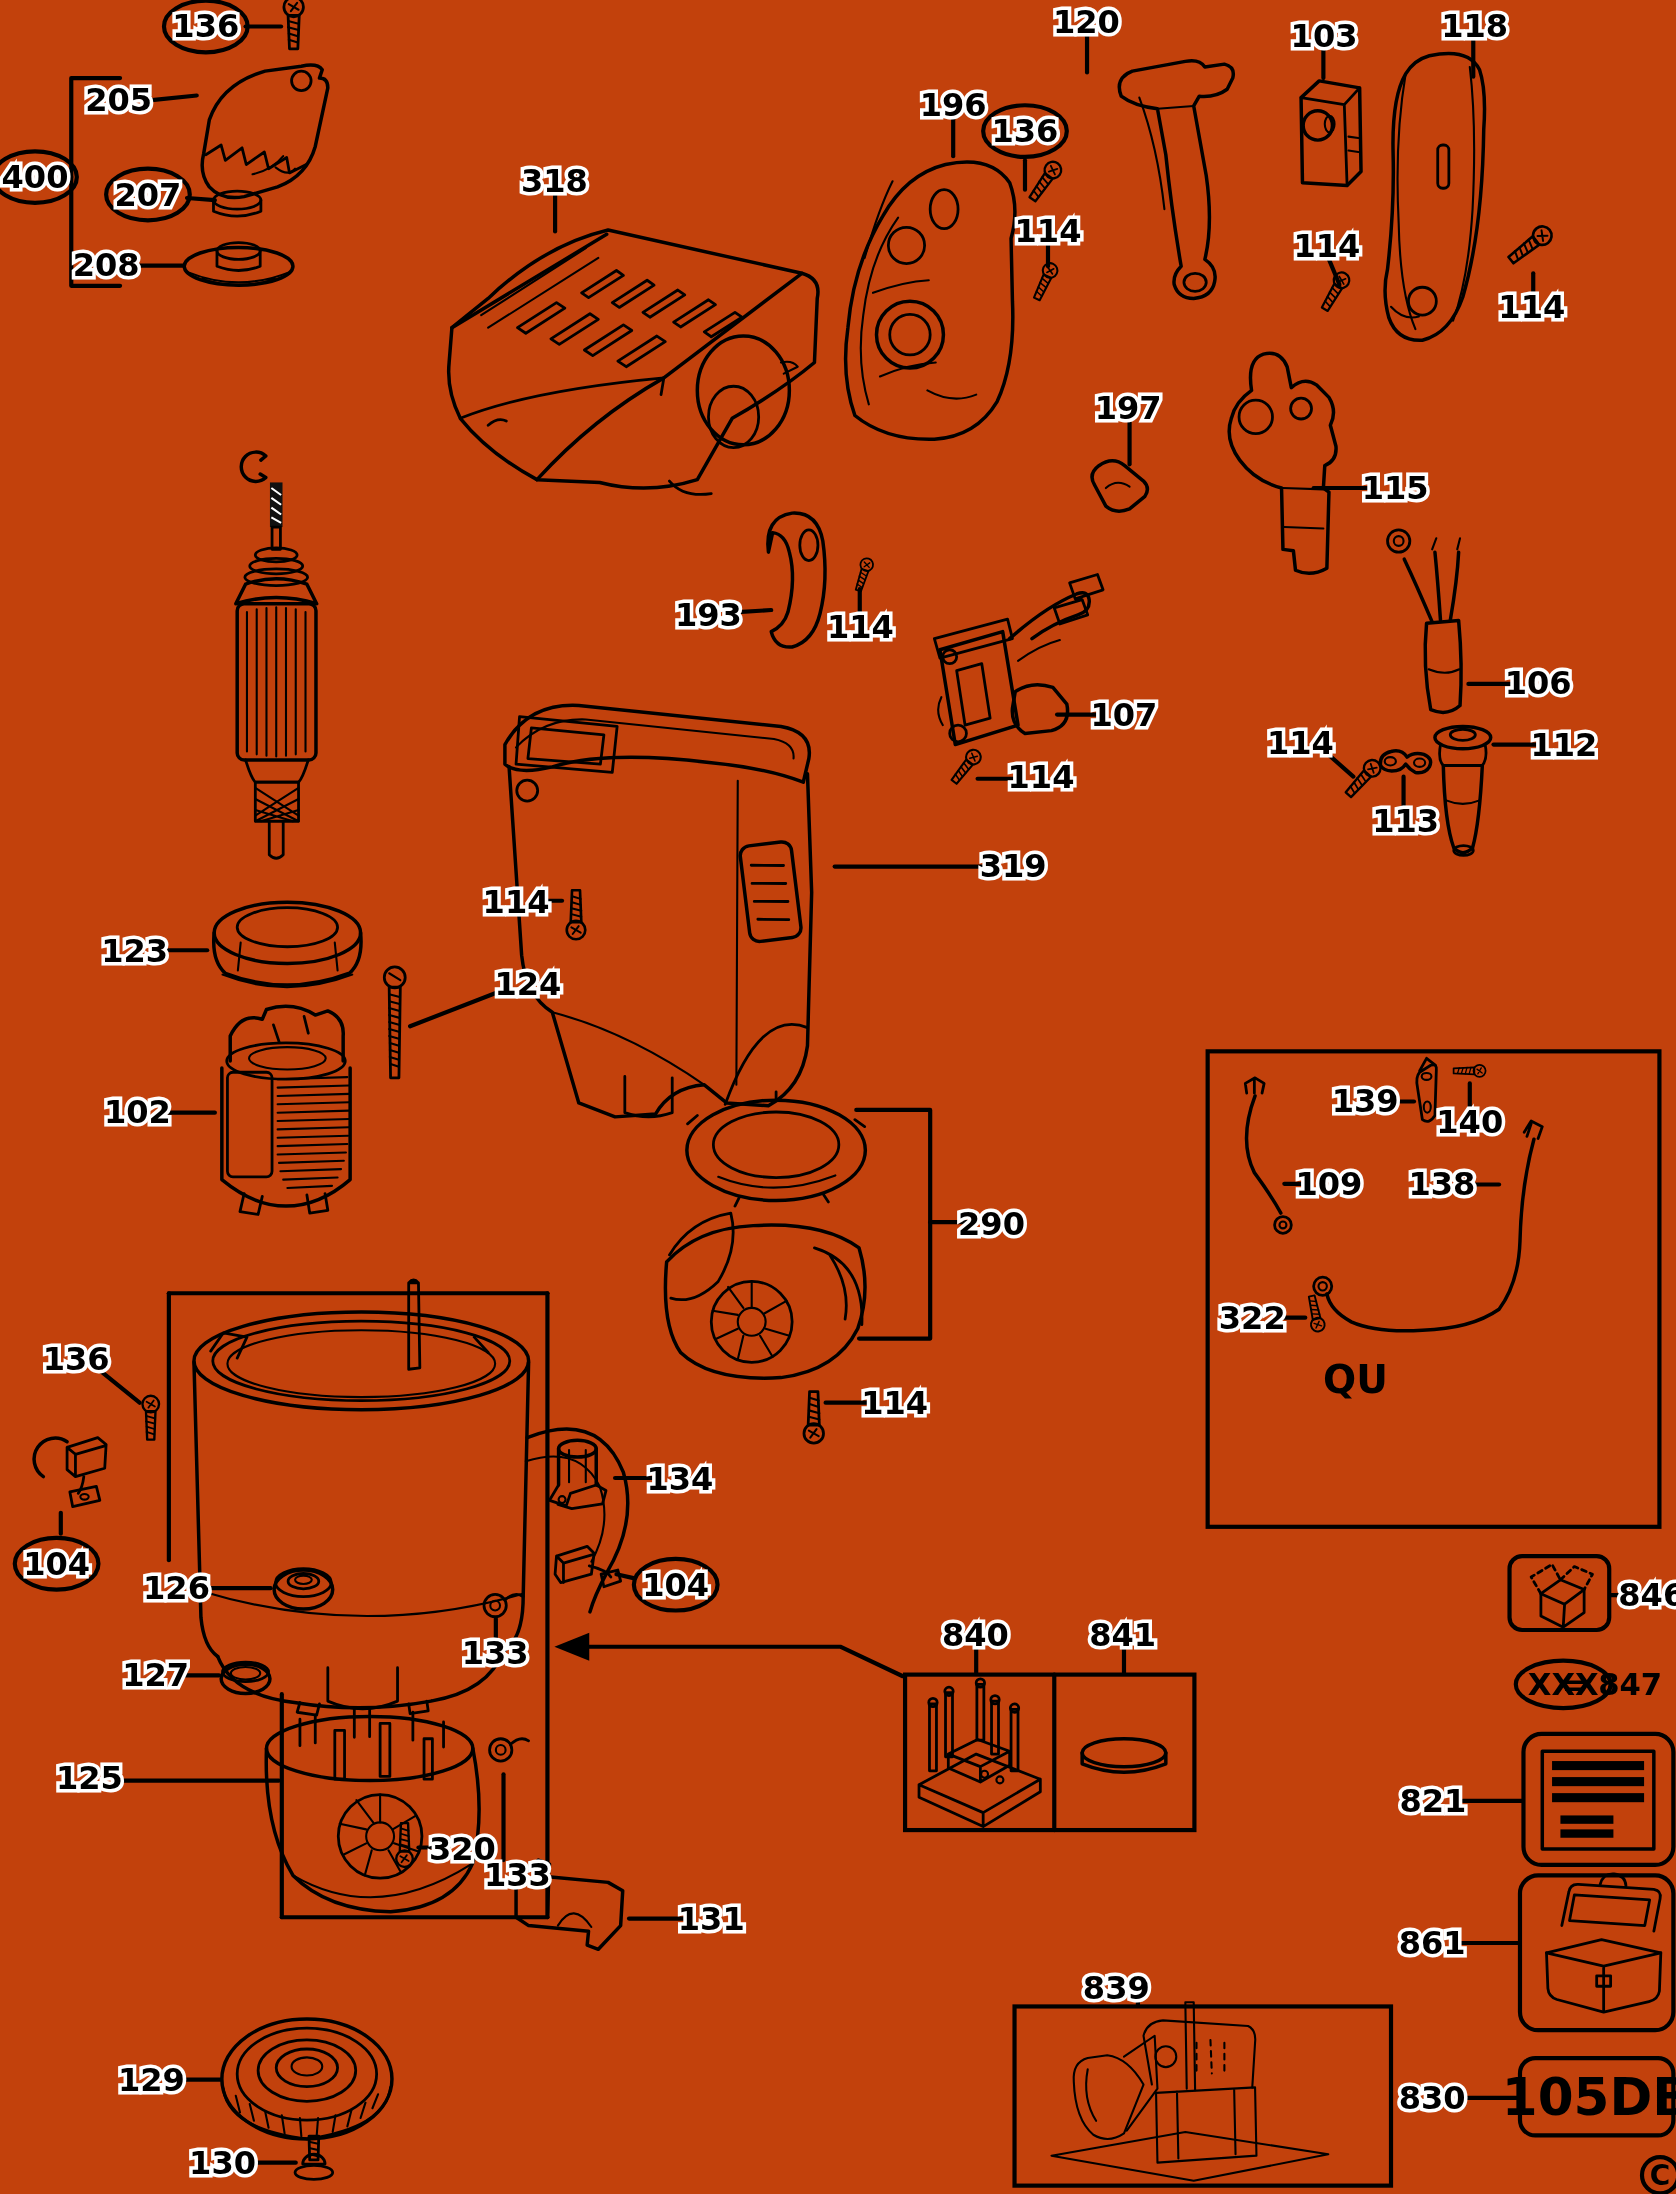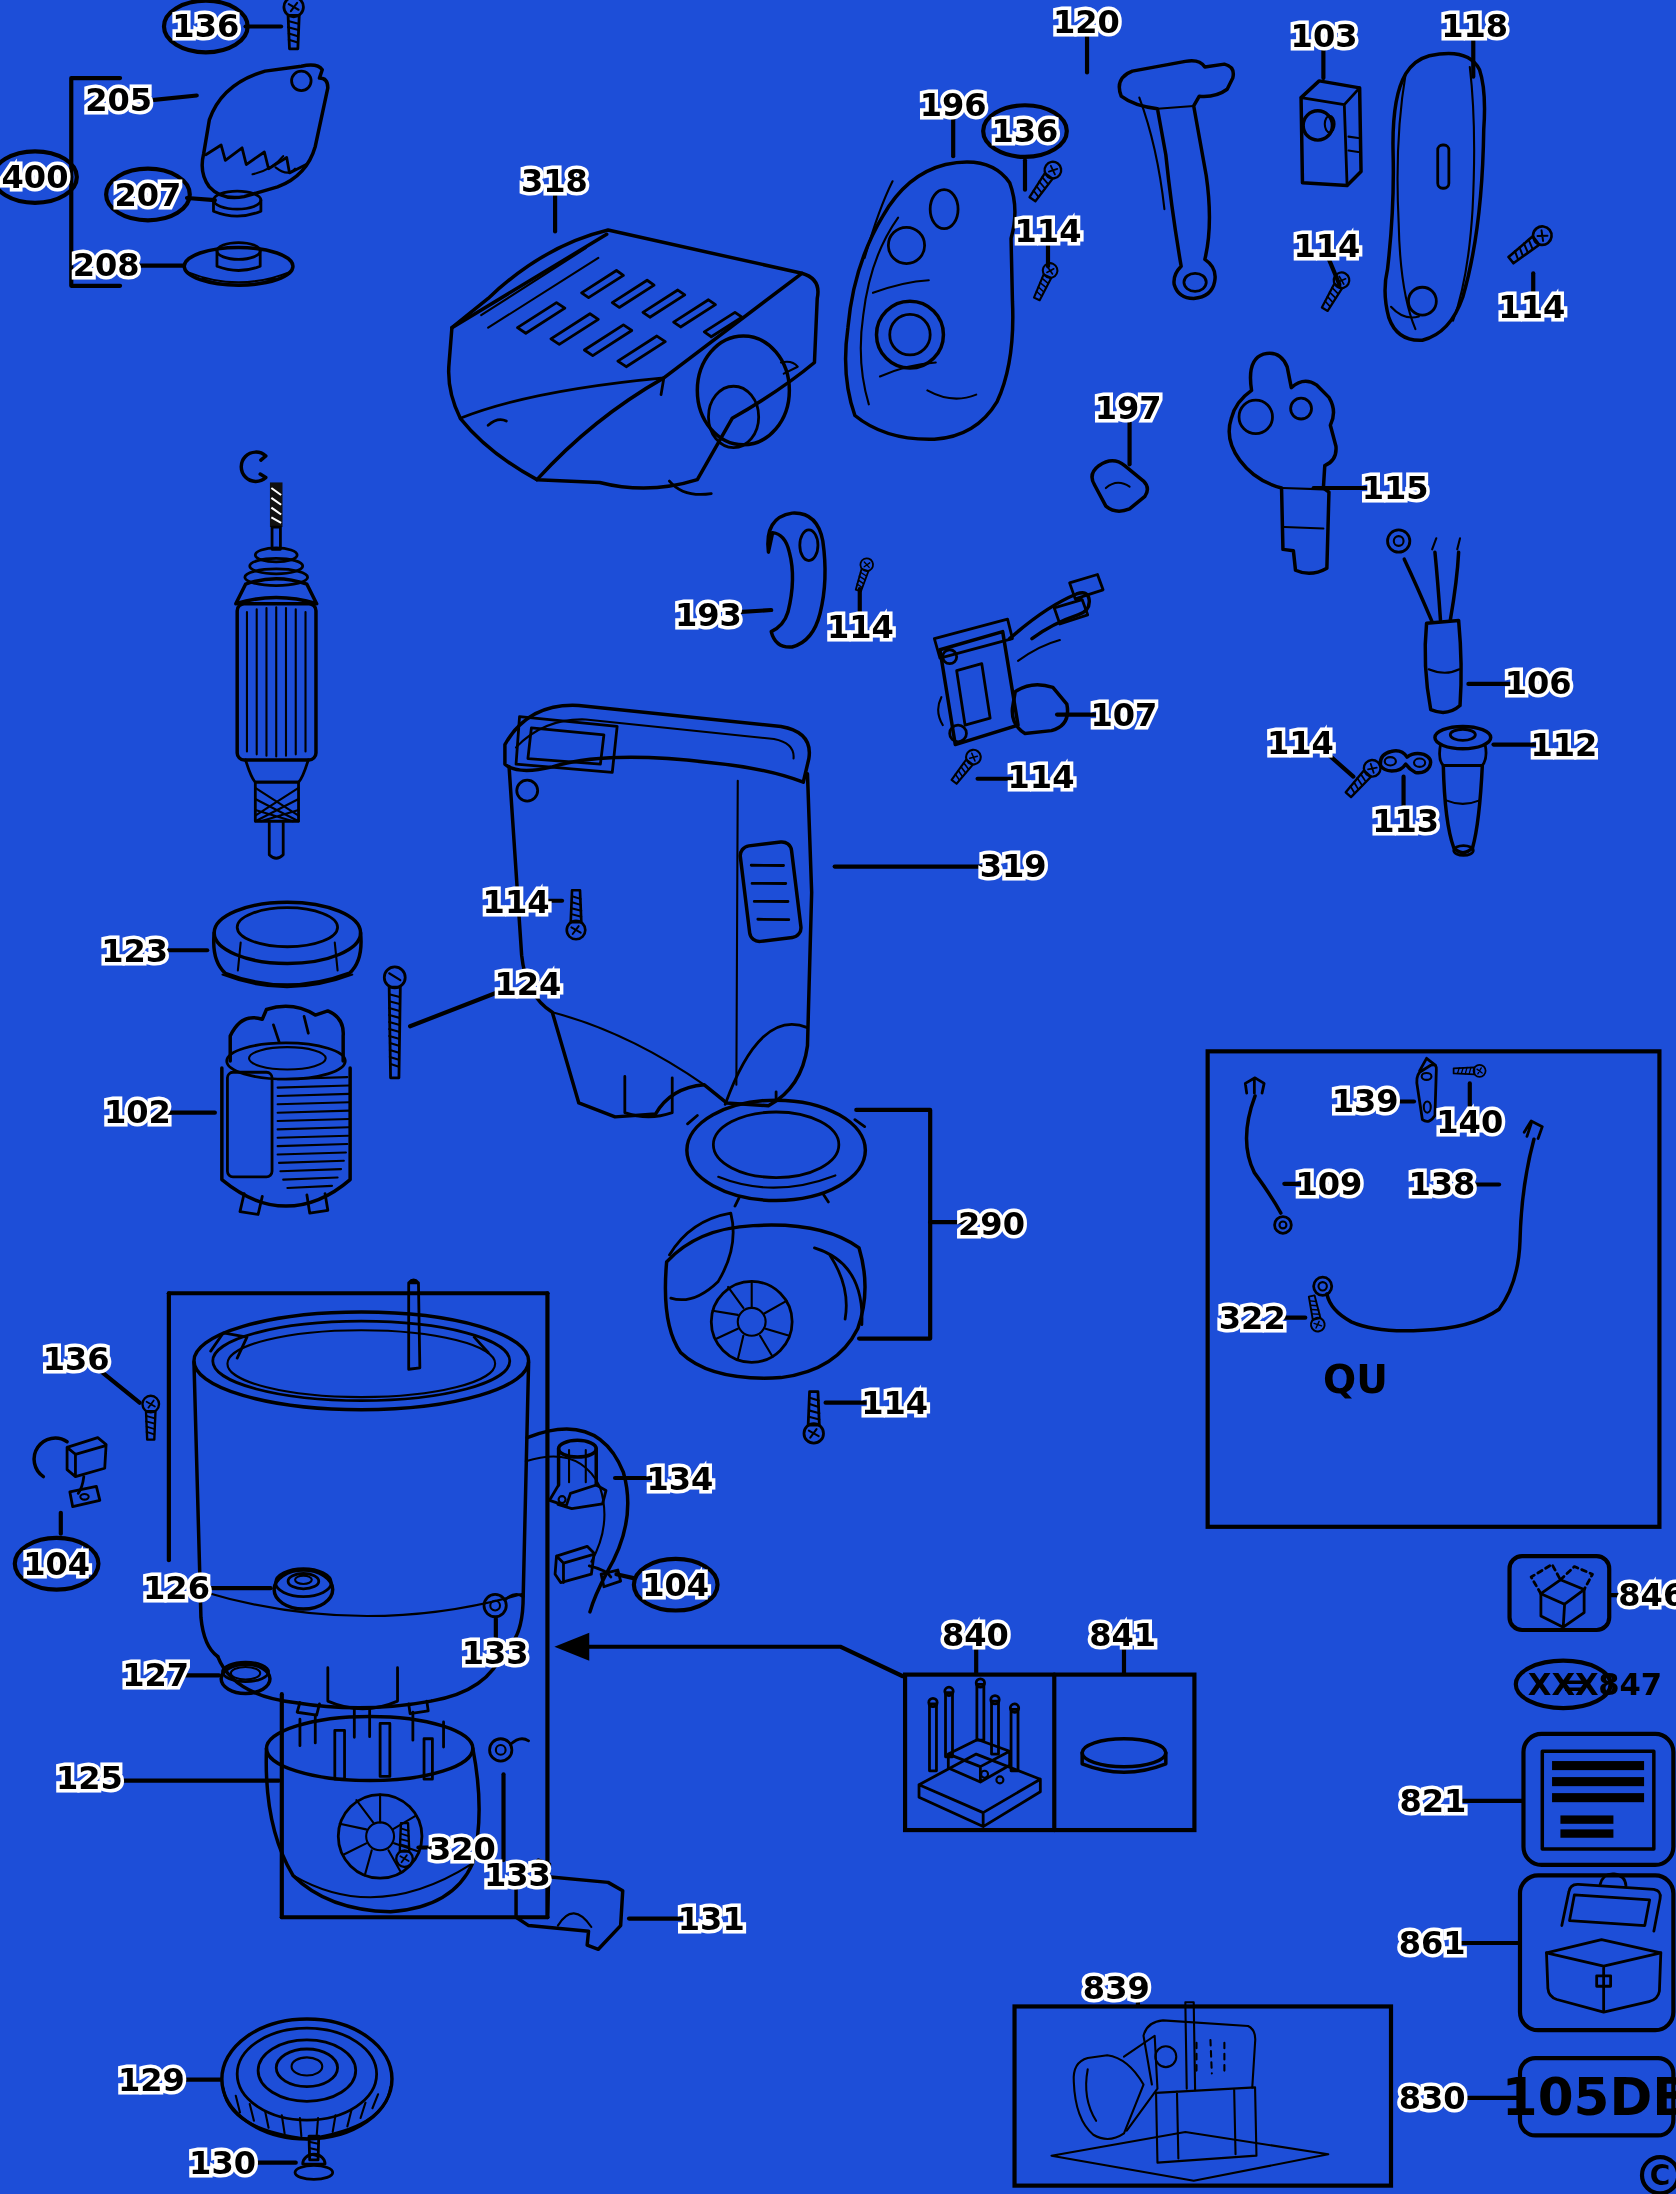--- a/index.html
+++ b/index.html
@@ -1,16 +1,16 @@
 <!DOCTYPE html>
 <html style="font-size:11px"><head>
 <meta charset="utf-8">
 <style>
   html,body{margin:0;padding:0;background:#fff;}
-  #page{position:relative;width:1677px;height:2194px;background:#1d4ed8;font-family:"DejaVu Sans","Liberation Sans",sans-serif;}
+  #page{position:relative;width:1677px;height:2194px;background:#c2410c;font-family:"DejaVu Sans","Liberation Sans",sans-serif;}
   svg{position:absolute;left:0;top:0;}
   .ln{fill:none;stroke:#000;stroke-width:5;stroke-linecap:round;stroke-linejoin:round;}
   .l3{stroke-width:3;}
   .l4{stroke-width:4;}
   .ldr{fill:none;stroke:#000;stroke-width:6;stroke-linecap:round;stroke-linejoin:round;}
   .box{fill:none;stroke:#000;stroke-width:6;}
   .lbl{font-family:"DejaVu Sans","Liberation Sans",sans-serif;font-weight:bold;fill:#000;
        text-anchor:middle;dominant-baseline:central;}
   .halo{paint-order:stroke;stroke:#fff;stroke-width:10;}
   .bar{fill:#000;stroke:none;}

